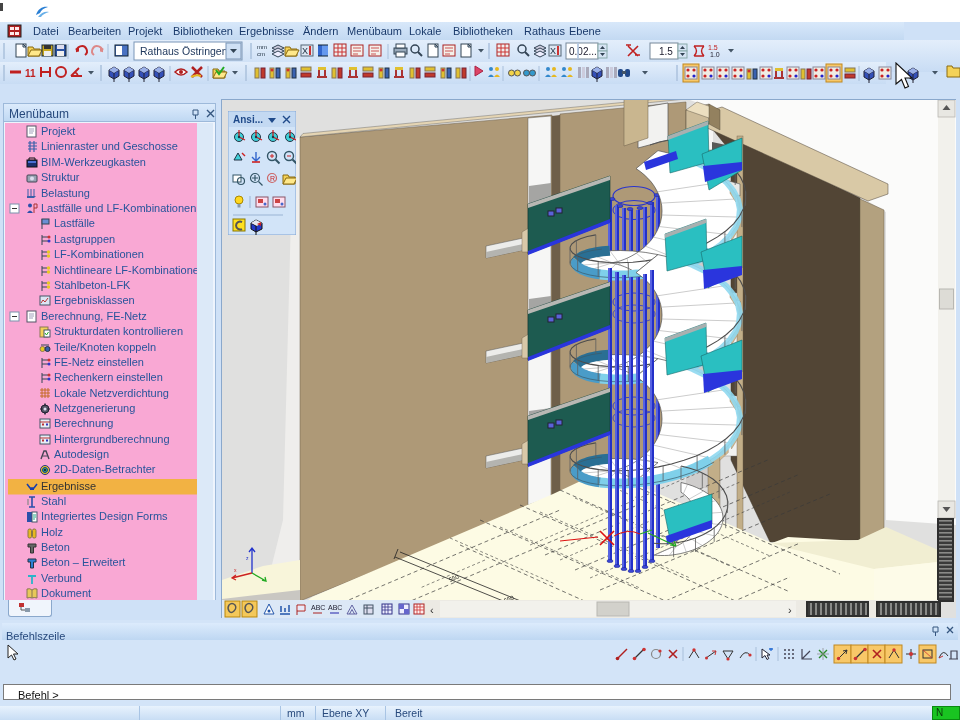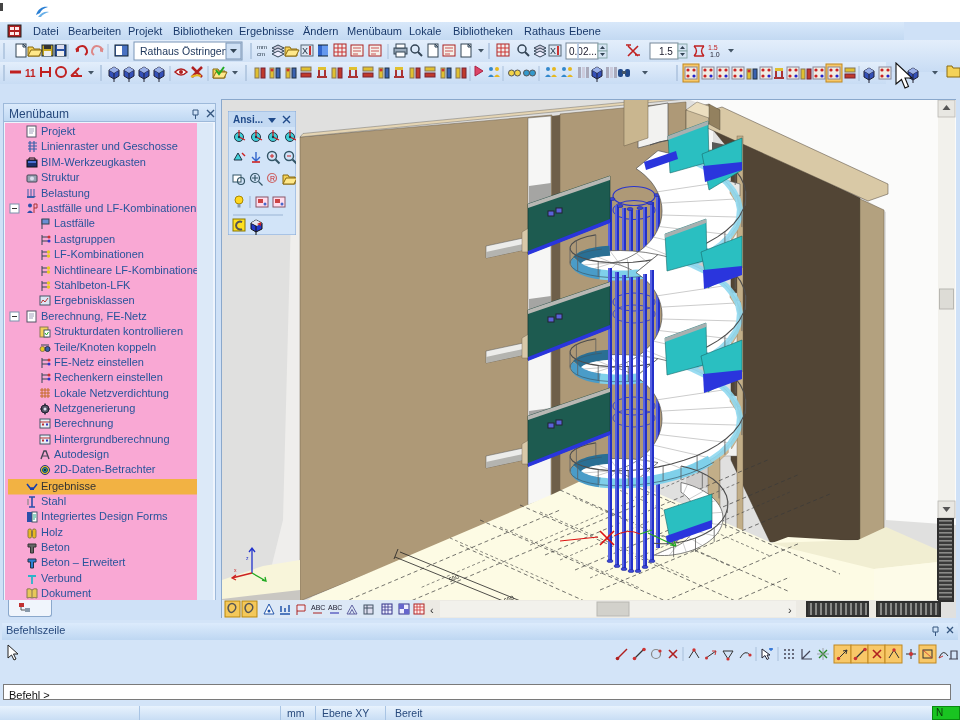--- a/index.html
+++ b/index.html
@@ -15,21 +15,21 @@
 #lpanel{left:3px;top:121px;width:213px;height:481px;background:#eef4fd;border:1px solid #9db9da}
 #lphead{left:3px;top:103px;width:213px;height:19px;background:linear-gradient(#dcebfc,#bed7f2);color:#27497c;font-size:12px;border:1px solid #9db9da;border-bottom:0}
 #tree{left:5px;top:123px;width:195px;height:477px;background:#f9a8d4;font-size:11.5px;color:#27549b;overflow:hidden}
 #treesb{left:197px;top:123px;width:16px;height:477px;background:#dce9f8}
 #ltabs{left:3px;top:600px;width:213px;height:20px;background:#cfe1f7}
 
 #vp{left:221px;top:99px;width:735px;height:519px;border:1px solid #8aa8cc;background:#dedddb}
 
 #bz{left:0;top:620px;width:960px;height:86px;background:#d3e4f8}
 #bzhead{left:2px;top:623px;width:956px;height:17px;background:linear-gradient(#dcebfc,#bed7f2);color:#27497c;font-size:11px}
-#bzinput{left:3px;top:684px;width:948px;height:16px;background:#fff;border:1px solid #7a7a7a;font-size:11px;color:#111;line-height:20px;padding-left:5px}
+#bzinput{left:3px;top:684px;width:948px;height:16px;background:#fff;border:1px solid #7a7a7a;font-size:11px;color:#111;line-height:20px;padding-left:14px}
 #statusbar{left:0;top:706px;width:960px;height:14px;background:linear-gradient(#e8f2fd,#c8ddf4);font-size:10.5px;color:#27497c}
 #statusbar span{position:absolute;top:1px}
 .scell{position:absolute;top:0;height:14px;border-left:1px solid #a8c4e4}
 </style></head>
 <body>
 <div class="abs" id="titlebar">
   <div class="abs" style="left:0;top:3px;width:3px;height:8px;background:#444"></div>
   <svg class="abs" style="left:34px;top:4px" width="16" height="15">
       <path d="M2 11 C4 4,10 2,14 3 C10 4,7 6,6 9 Z" fill="#2a7fd4"></path>
       <path d="M4 13 C7 8,12 7,15 8 C11 9,8 11,7 13 Z" fill="#69b0e8"></path>
@@ -1022,21 +1022,21 @@
       <path d="M2 5 l5-3 6 3 v6 l-6 3 -5-3 z" fill="#2338c8" stroke="#111"></path>
       <path d="M2 5 l5 3 6-3 M7 8 v9" stroke="#111" fill="none"></path>
       <path d="M2 5 l5-3 6 3 -5 3 z" fill="#e8e8f0"></path>
       <path d="M8 6 l4-2 v4 z" fill="#c22"></path>
     </g>
 </svg>
 <div class="abs" id="bz">
   
 </div>
 <div class="abs" id="bzhead">
-    <span style="position:absolute;left:4px;top:1px">Befehlszeile</span>
+    <span style="position:absolute;left:4px;top:7px">Befehlszeile</span>
  <svg class="abs" style="left:928px;top:2px" width="26" height="12">
       <path d="M3 2 h5 v5 h-5 z M5.5 7 v4" stroke="#35567f" fill="none"></path>
       <path d="M17 2 l6 6 M23 2 l-6 6" stroke="#35567f" stroke-width="1.3" fill="none"></path>
     </svg>
 </div>
 <svg class="abs" style="left:6px;top:644px" width="14" height="18">
     <path d="M2 1 L2 14 L5.5 11 L8 16 L10 15 L7.5 10 L12 10 Z" fill="#fff" stroke="#222"></path>
   </svg>
 <svg class="abs" style="left:610px;top:644px" width="348" height="20">
 <defs>

